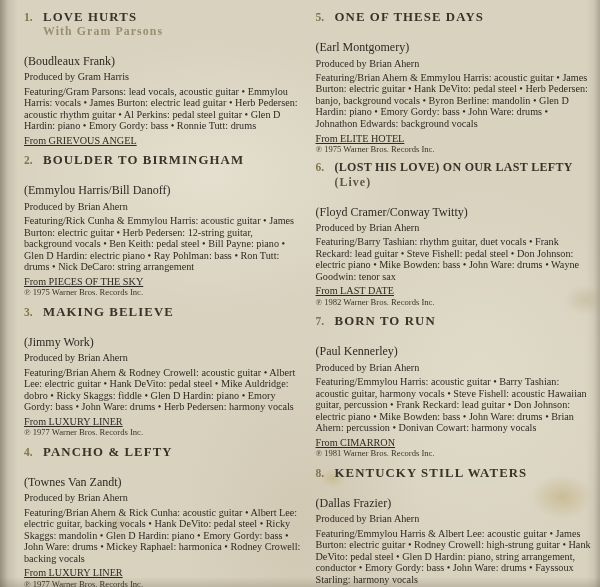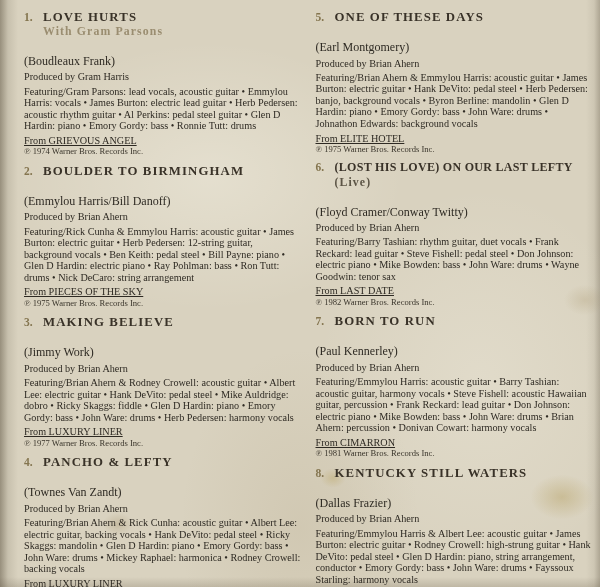--- a/index.html
+++ b/index.html
@@ -62,21 +62,20 @@
     <div class="track">
       <div class="title-row">
         <span class="num">1.</span>
         <span class="title">LOVE HURTS</span>
       </div>
       <div class="subtitle">With Gram Parsons</div>
       <div class="writers">(Boudleaux Frank)</div>
       <div class="producer">Produced by Gram Harris</div>
       <div class="credits">Featuring/Gram Parsons: lead vocals, acoustic guitar • Emmylou Harris: vocals • James Burton: electric lead guitar • Herb Pedersen: acoustic rhythm guitar • Al Perkins: pedal steel guitar • Glen D Hardin: piano • Emory Gordy: bass • Ronnie Tutt: drums</div>
       <div class="fromline">From GRIEVOUS ANGEL</div>
-      <div class="copy">℗ 1974 Warner Bros. Records Inc.</div>
     </div>
 
     <div class="track">
       <div class="title-row">
         <span class="num">2.</span>
         <span class="title">BOULDER TO BIRMINGHAM</span>
       </div>
       <div class="writers">(Emmylou Harris/Bill Danoff)</div>
       <div class="producer">Produced by Brian Ahern</div>
       <div class="credits">Featuring/Rick Cunha &amp; Emmylou Harris: acoustic guitar • James Burton: electric guitar • Herb Pedersen: 12-string guitar, background vocals • Ben Keith: pedal steel • Bill Payne: piano • Glen D Hardin: electric piano • Ray Pohlman: bass • Ron Tutt: drums • Nick DeCaro: string arrangement</div>

